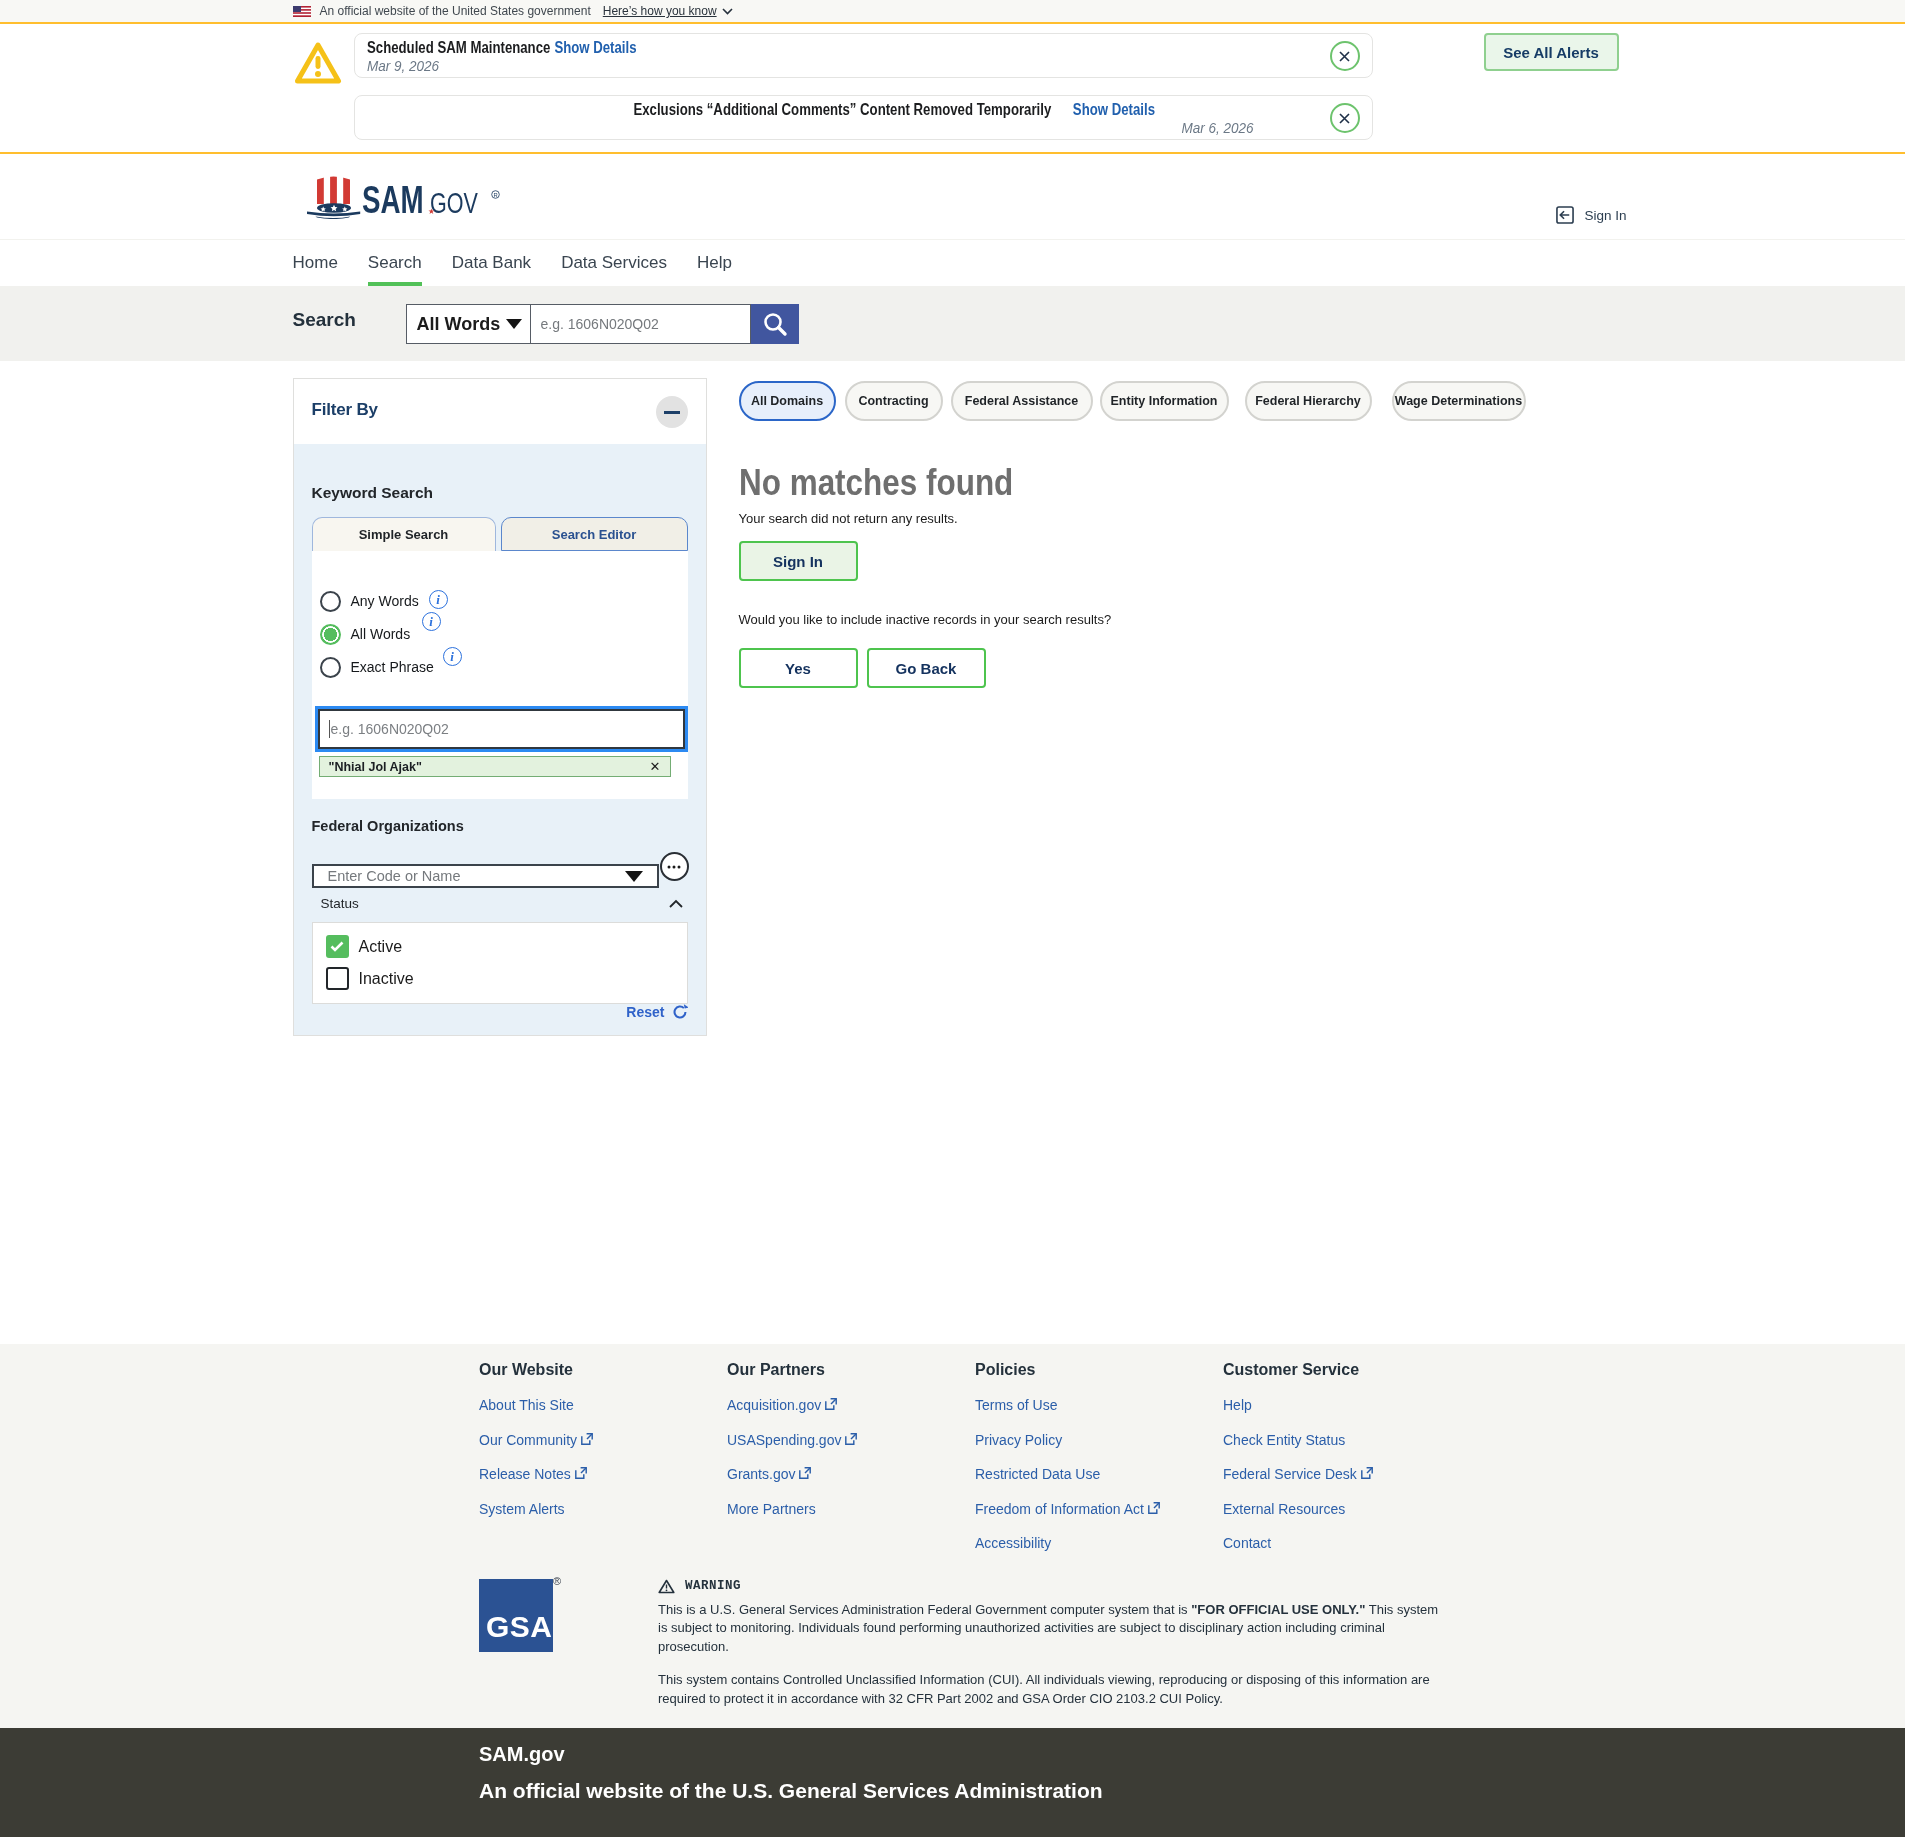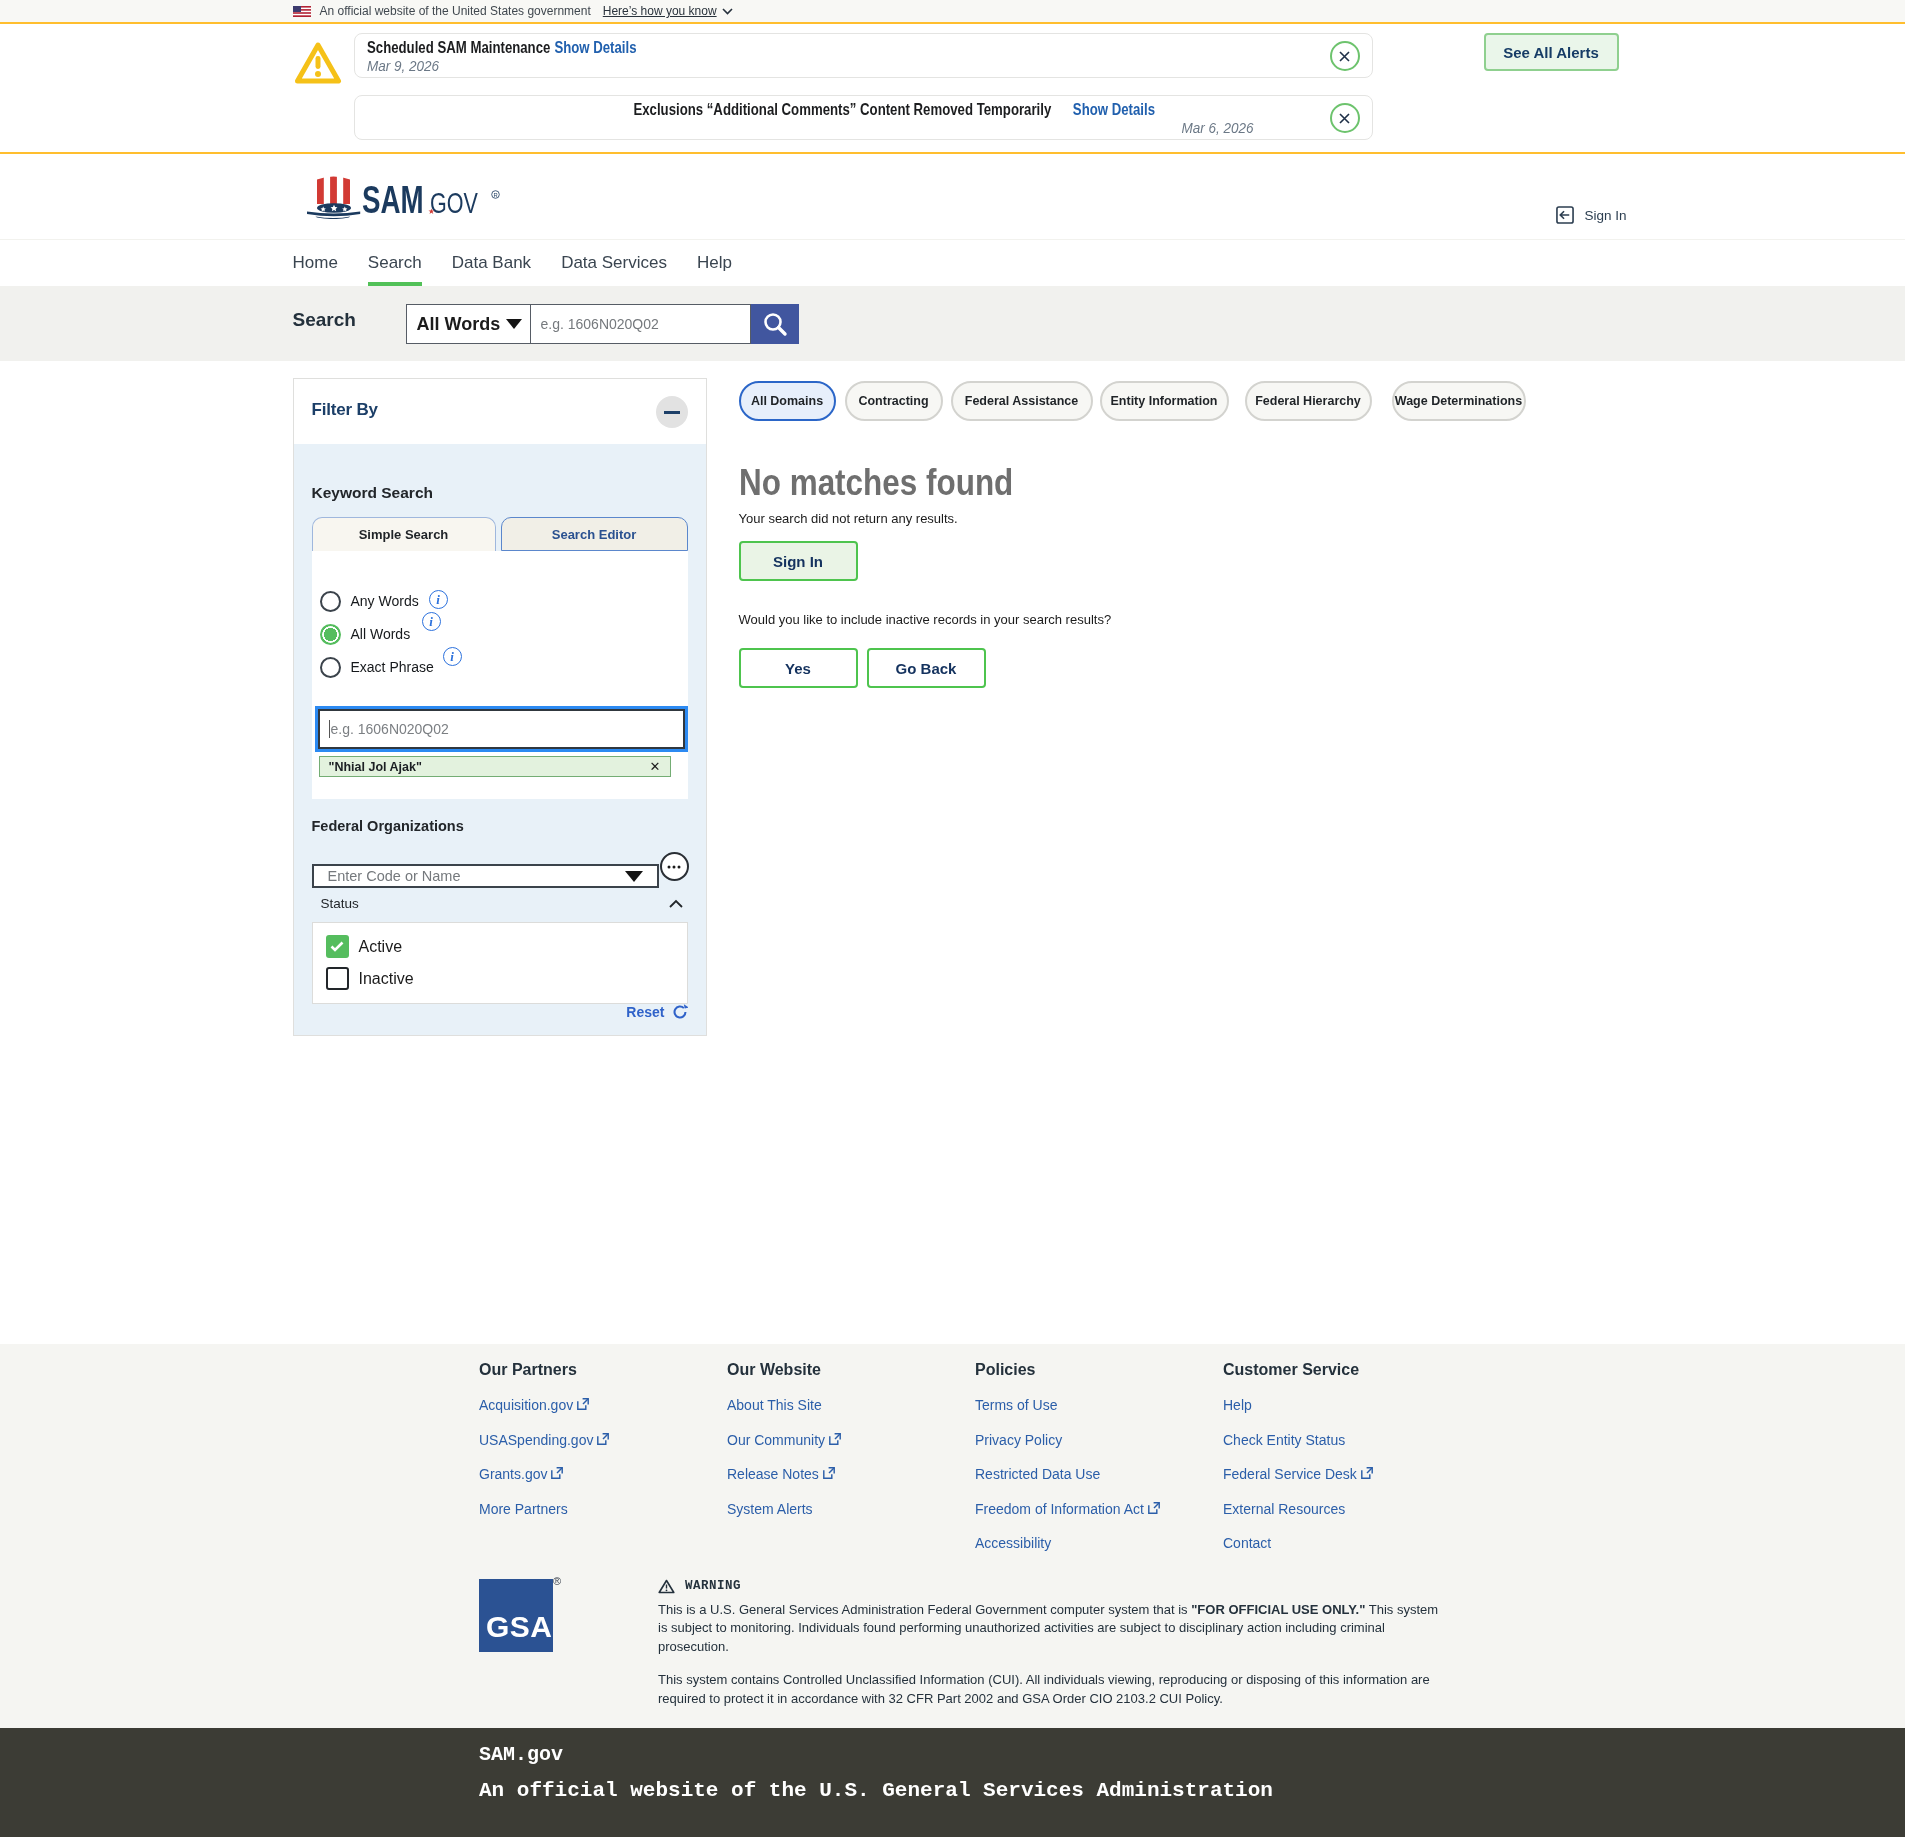--- a/index.html
+++ b/index.html
@@ -154,21 +154,21 @@
 .gsa-r { position:absolute; right:-8px; top:-4px; color:#3d4551; font-size:11px; font-style:normal; }
 .warn-block { margin-left:105px; width:787px; }
 .warn-h { display:flex; align-items:center; font-family:"Liberation Mono",monospace; font-weight:bold;
   font-size:12.5px; color:#24313c; letter-spacing:0.5px; }
 .warn-h svg { margin-right:10px; }
 .warn-p { margin-top:7px; font-size:13px; line-height:18.5px; color:#24313c; }
 .warn-p + .warn-p { margin-top:15px; }
 
 
 .footer-dark { background:#3c3c35; height:110px; color:#fff; }
-.footer-dark .inner { padding:15px 0 0 479px;font-family:Liberation Mono, monospace; }
+.footer-dark .inner { padding:15px 0 0 479px; }
 .fd-1 { font-size:20px; font-weight:bold; }
 .fd-2 { font-size:21px; font-weight:bold; margin-top:13px; }
 </style>
 </head>
 <body>
 
 <div class="gov-banner">
   <div class="container">
     <svg class="flag" width="18" height="11" viewBox="0 0 18 11">
       <rect width="18" height="11" fill="#fff"></rect>
@@ -381,52 +381,52 @@
         <div class="btn white">Go Back</div>
       </div>
     </div>
 
   </div>
 </div>
 
 <div class="footer">
   <div class="f-cols">
     <div class="f-col">
-      <h3>Our Partners</h3>
-      <a>Acquisition.gov<svg width="12" height="12" viewBox="0 0 15 15">
-            <path d="M1 4v10h10V9" fill="none" stroke="#2b5ea9" stroke-width="1.8"></path>
-            <path d="M7 1h7v7" fill="none" stroke="#2b5ea9" stroke-width="1.8"></path>
-            <path d="M14 1L7.5 7.5" stroke="#2b5ea9" stroke-width="1.8"></path>
-          </svg></a>
-      <a>USASpending.gov<svg width="12" height="12" viewBox="0 0 15 15">
-            <path d="M1 4v10h10V9" fill="none" stroke="#2b5ea9" stroke-width="1.8"></path>
-            <path d="M7 1h7v7" fill="none" stroke="#2b5ea9" stroke-width="1.8"></path>
-            <path d="M14 1L7.5 7.5" stroke="#2b5ea9" stroke-width="1.8"></path>
-          </svg></a>
-      <a>Grants.gov<svg width="12" height="12" viewBox="0 0 15 15">
-            <path d="M1 4v10h10V9" fill="none" stroke="#2b5ea9" stroke-width="1.8"></path>
-            <path d="M7 1h7v7" fill="none" stroke="#2b5ea9" stroke-width="1.8"></path>
-            <path d="M14 1L7.5 7.5" stroke="#2b5ea9" stroke-width="1.8"></path>
-          </svg></a>
-      <a>More Partners</a>
-    </div>
-    <div class="f-col">
       <h3>Our Website</h3>
       <a>About This Site</a>
       <a>Our Community<svg width="12" height="12" viewBox="0 0 15 15">
             <path d="M1 4v10h10V9" fill="none" stroke="#2b5ea9" stroke-width="1.8"></path>
             <path d="M7 1h7v7" fill="none" stroke="#2b5ea9" stroke-width="1.8"></path>
             <path d="M14 1L7.5 7.5" stroke="#2b5ea9" stroke-width="1.8"></path>
           </svg></a>
       <a>Release Notes<svg width="12" height="12" viewBox="0 0 15 15">
             <path d="M1 4v10h10V9" fill="none" stroke="#2b5ea9" stroke-width="1.8"></path>
             <path d="M7 1h7v7" fill="none" stroke="#2b5ea9" stroke-width="1.8"></path>
             <path d="M14 1L7.5 7.5" stroke="#2b5ea9" stroke-width="1.8"></path>
           </svg></a>
       <a>System Alerts</a>
+    </div>
+    <div class="f-col">
+      <h3>Our Partners</h3>
+      <a>Acquisition.gov<svg width="12" height="12" viewBox="0 0 15 15">
+            <path d="M1 4v10h10V9" fill="none" stroke="#2b5ea9" stroke-width="1.8"></path>
+            <path d="M7 1h7v7" fill="none" stroke="#2b5ea9" stroke-width="1.8"></path>
+            <path d="M14 1L7.5 7.5" stroke="#2b5ea9" stroke-width="1.8"></path>
+          </svg></a>
+      <a>USASpending.gov<svg width="12" height="12" viewBox="0 0 15 15">
+            <path d="M1 4v10h10V9" fill="none" stroke="#2b5ea9" stroke-width="1.8"></path>
+            <path d="M7 1h7v7" fill="none" stroke="#2b5ea9" stroke-width="1.8"></path>
+            <path d="M14 1L7.5 7.5" stroke="#2b5ea9" stroke-width="1.8"></path>
+          </svg></a>
+      <a>Grants.gov<svg width="12" height="12" viewBox="0 0 15 15">
+            <path d="M1 4v10h10V9" fill="none" stroke="#2b5ea9" stroke-width="1.8"></path>
+            <path d="M7 1h7v7" fill="none" stroke="#2b5ea9" stroke-width="1.8"></path>
+            <path d="M14 1L7.5 7.5" stroke="#2b5ea9" stroke-width="1.8"></path>
+          </svg></a>
+      <a>More Partners</a>
     </div>
     <div class="f-col">
       <h3>Policies</h3>
       <a>Terms of Use</a>
       <a>Privacy Policy</a>
       <a>Restricted Data Use</a>
       <a>Freedom of Information Act<svg width="12" height="12" viewBox="0 0 15 15">
             <path d="M1 4v10h10V9" fill="none" stroke="#2b5ea9" stroke-width="1.8"></path>
             <path d="M7 1h7v7" fill="none" stroke="#2b5ea9" stroke-width="1.8"></path>
             <path d="M14 1L7.5 7.5" stroke="#2b5ea9" stroke-width="1.8"></path>

